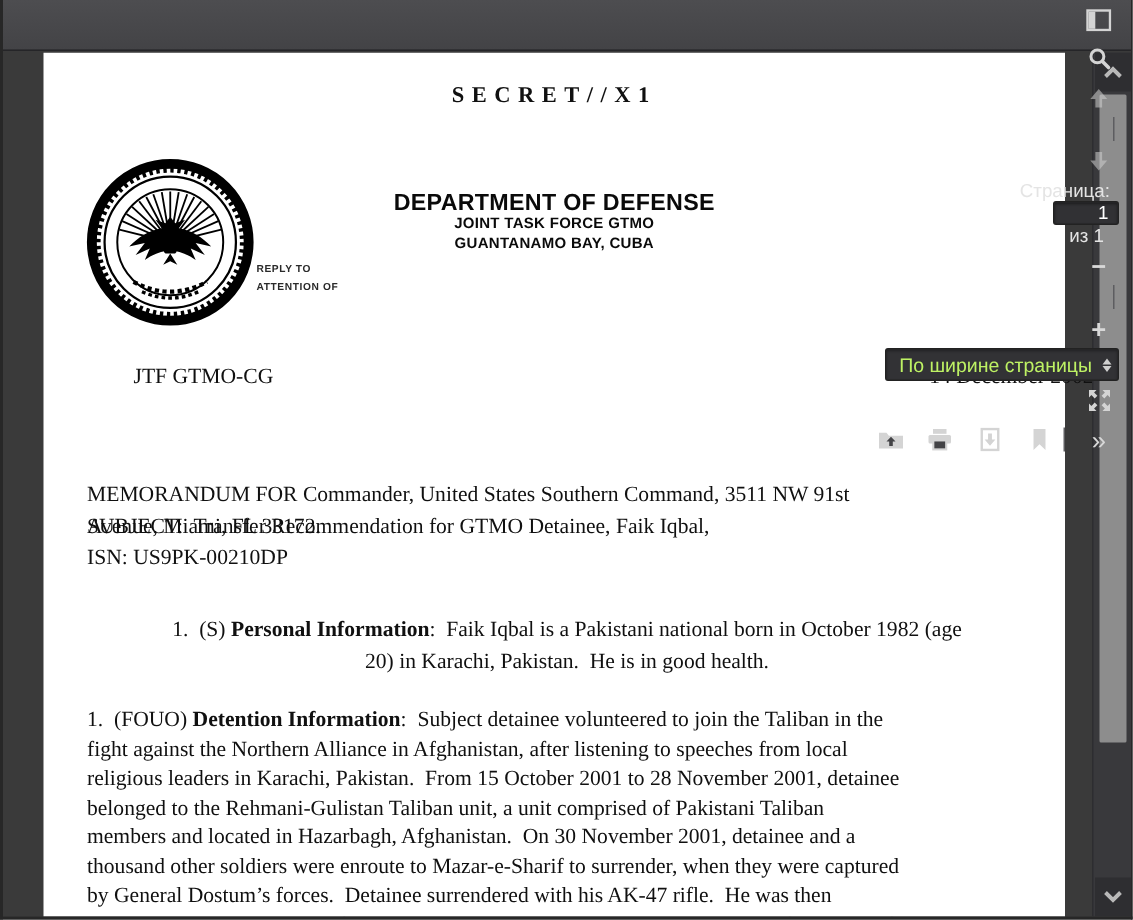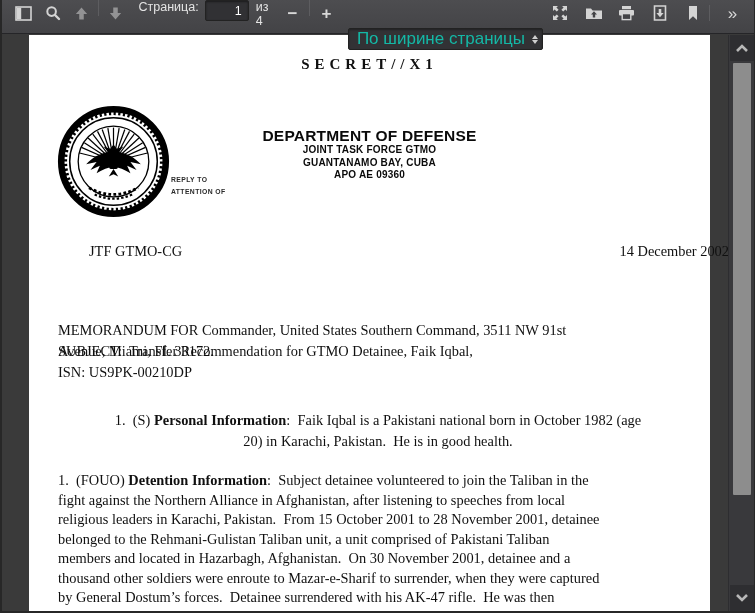--- a/index.html
+++ b/index.html
@@ -2,34 +2,34 @@
 <html><head>
 <meta charset="utf-8">
 <style>
   * { margin:0; padding:0; box-sizing:border-box; }
   html,body { width:755px; height:613px; overflow:hidden; }
   body { font-family:"Liberation Sans", sans-serif; background:#3a3a3a; position:relative;
          border-left:2px solid #272727; border-right:1px solid #272727; border-bottom:2px solid #272727; }
 
   
   .toolbar { height:34px; background:linear-gradient(#4d4d50,#434346); border-bottom:1px solid #252528;
-             display:flex; align-items:flex-start; padding:0 8px; color:#d8d8d8; position:relative; z-index:5; }
+             display:flex; align-items:flex-end; padding:0 8px; color:#d8d8d8; position:relative; z-index:5;flex-direction:column; }
   .tb-btn { background:none; border:none; width:27px; height:26px; display:flex; align-items:center; justify-content:center;
             color:#d4d4d4; cursor:pointer; border-radius:2px; flex:none; }
   .tb-btn svg { display:block; }
   .tb-btn.dim { opacity:.55; }
   .tb-sep { width:1px; height:16px; background:#5d5d60; margin:0 3px; flex:none; }
   .tb-label { font-size:12.5px; color:#e4e4e4; margin:0 6px 0 10px; }
   .page-input { width:44px; height:21px; background:#313134; border:1px solid #222; border-radius:2px;
                 color:#fff; font-size:12.5px; text-align:right; padding:0 6px;
                 box-shadow:inset 0 1px 2px rgba(0,0,0,.45); font-family:"Liberation Sans",sans-serif; }
   .of-label { font-size:12.5px; color:#e4e4e4; margin:0 10px 0 7px; }
   .zoom-box { height:22px; background:#323235; border:1px solid #222; border-radius:2px; margin-left:8px;
-              display:flex; align-items:center; padding:0 4px 0 8px; font-size:17px; color:#14b8a6; cursor:pointer;
-              box-shadow:inset 0 1px 2px rgba(0,0,0,.35); flex:none;margin-top:28px; }
+              display:flex; align-items:center; padding:0 4px 0 8px; font-size:13px; color:#bef264; cursor:pointer;
+              box-shadow:inset 0 1px 2px rgba(0,0,0,.35); flex:none; }
   .spinner { display:flex; flex-direction:column; margin-left:7px; gap:1px; }
   .spinner i { width:0; height:0; border-left:3.5px solid transparent; border-right:3.5px solid transparent; }
   .spinner .up { border-bottom:4px solid #cfcfcf; }
   .spinner .dn { border-top:4px solid #cfcfcf; }
   .mathsign { font-size:17px; font-weight:bold; line-height:1; color:#d8d8d8; }
   .chev2 { font-size:17px; color:#d8d8d8; line-height:1; }
   .right-group { margin-left:auto; display:flex; align-items:center; }
   .right-group .tb-btn { margin-left:6px; }
 
   
@@ -84,21 +84,21 @@
     </svg>
   </button>
   <div class="tb-sep"></div>
   <button class="tb-btn dim">
     <svg width="15" height="15" viewBox="0 0 16 16">
       <path d="M8 14.5 L2 7.5 H5.6 V1.5 H10.4 V7.5 H14 Z" fill="#cfcfcf"></path>
     </svg>
   </button>
   <span class="tb-label">Страница:</span>
   <input class="page-input" value="1" style="">
-  <span class="of-label">из 4</span>
+  <span class="of-label">из 1</span>
   <div style="width:8px"></div>
   <button class="tb-btn">
     <span class="mathsign">−</span>
   </button>
   <div class="tb-sep"></div>
   <button class="tb-btn">
     <span class="mathsign">+</span>
   </button>
   <div class="zoom-box">
     <span>По ширине страницы</span>
@@ -186,21 +186,20 @@
       <path d="M40 95 q20 9 40 0" fill="none" stroke="#000" stroke-width="2.4" stroke-dasharray="2.6 2.2"></path>
     </svg>
 
     <div class="reply-to">REPLY TO
 ATTENTION OF</div>
 
     <div class="letterhead">
       <div class="lh-1">DEPARTMENT OF DEFENSE</div>
       <div class="lh-s">JOINT TASK FORCE GTMO</div>
       <div class="lh-s">GUANTANAMO BAY, CUBA</div>
-      <div class="lh-s">APO AE 09360</div>
     </div>
 
     <div class="doc-block office-row">
       <span>JTF GTMO-CG</span>
       <span>14 December 2002</span>
     </div>
 
     <div class="doc-block memo-block">MEMORANDUM FOR Commander, United States Southern Command, 3511 NW 91st
 Avenue, Miami, FL 33172.</div>
 

